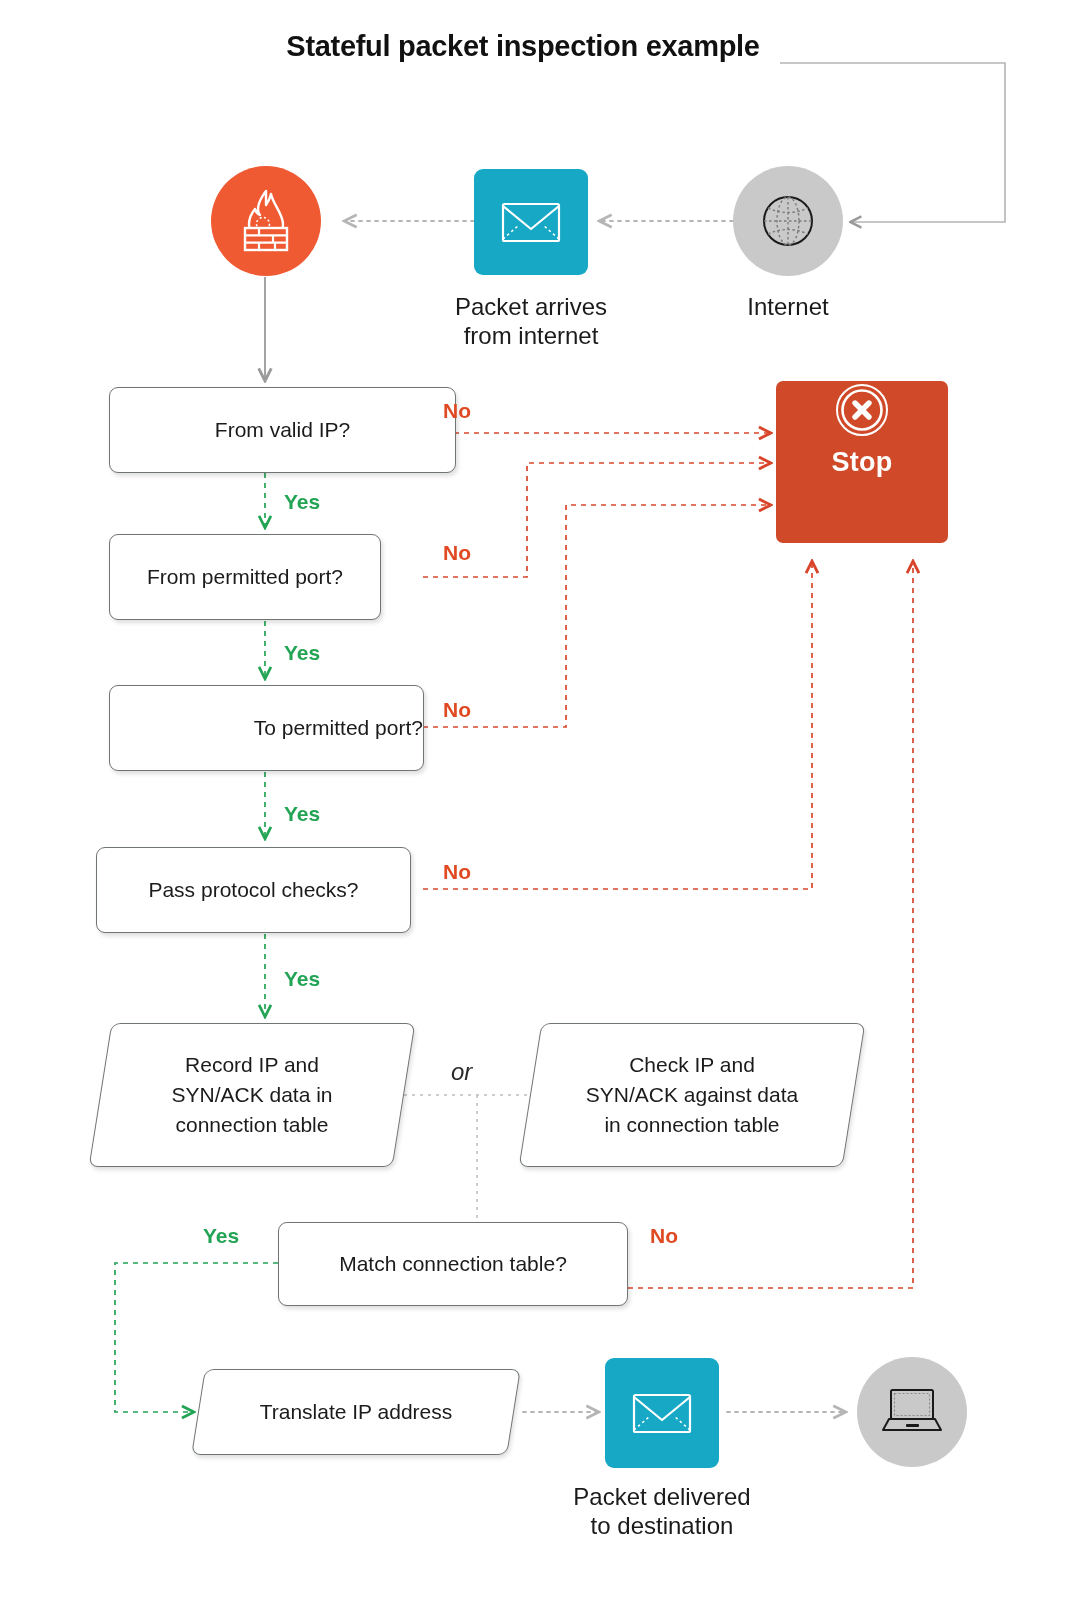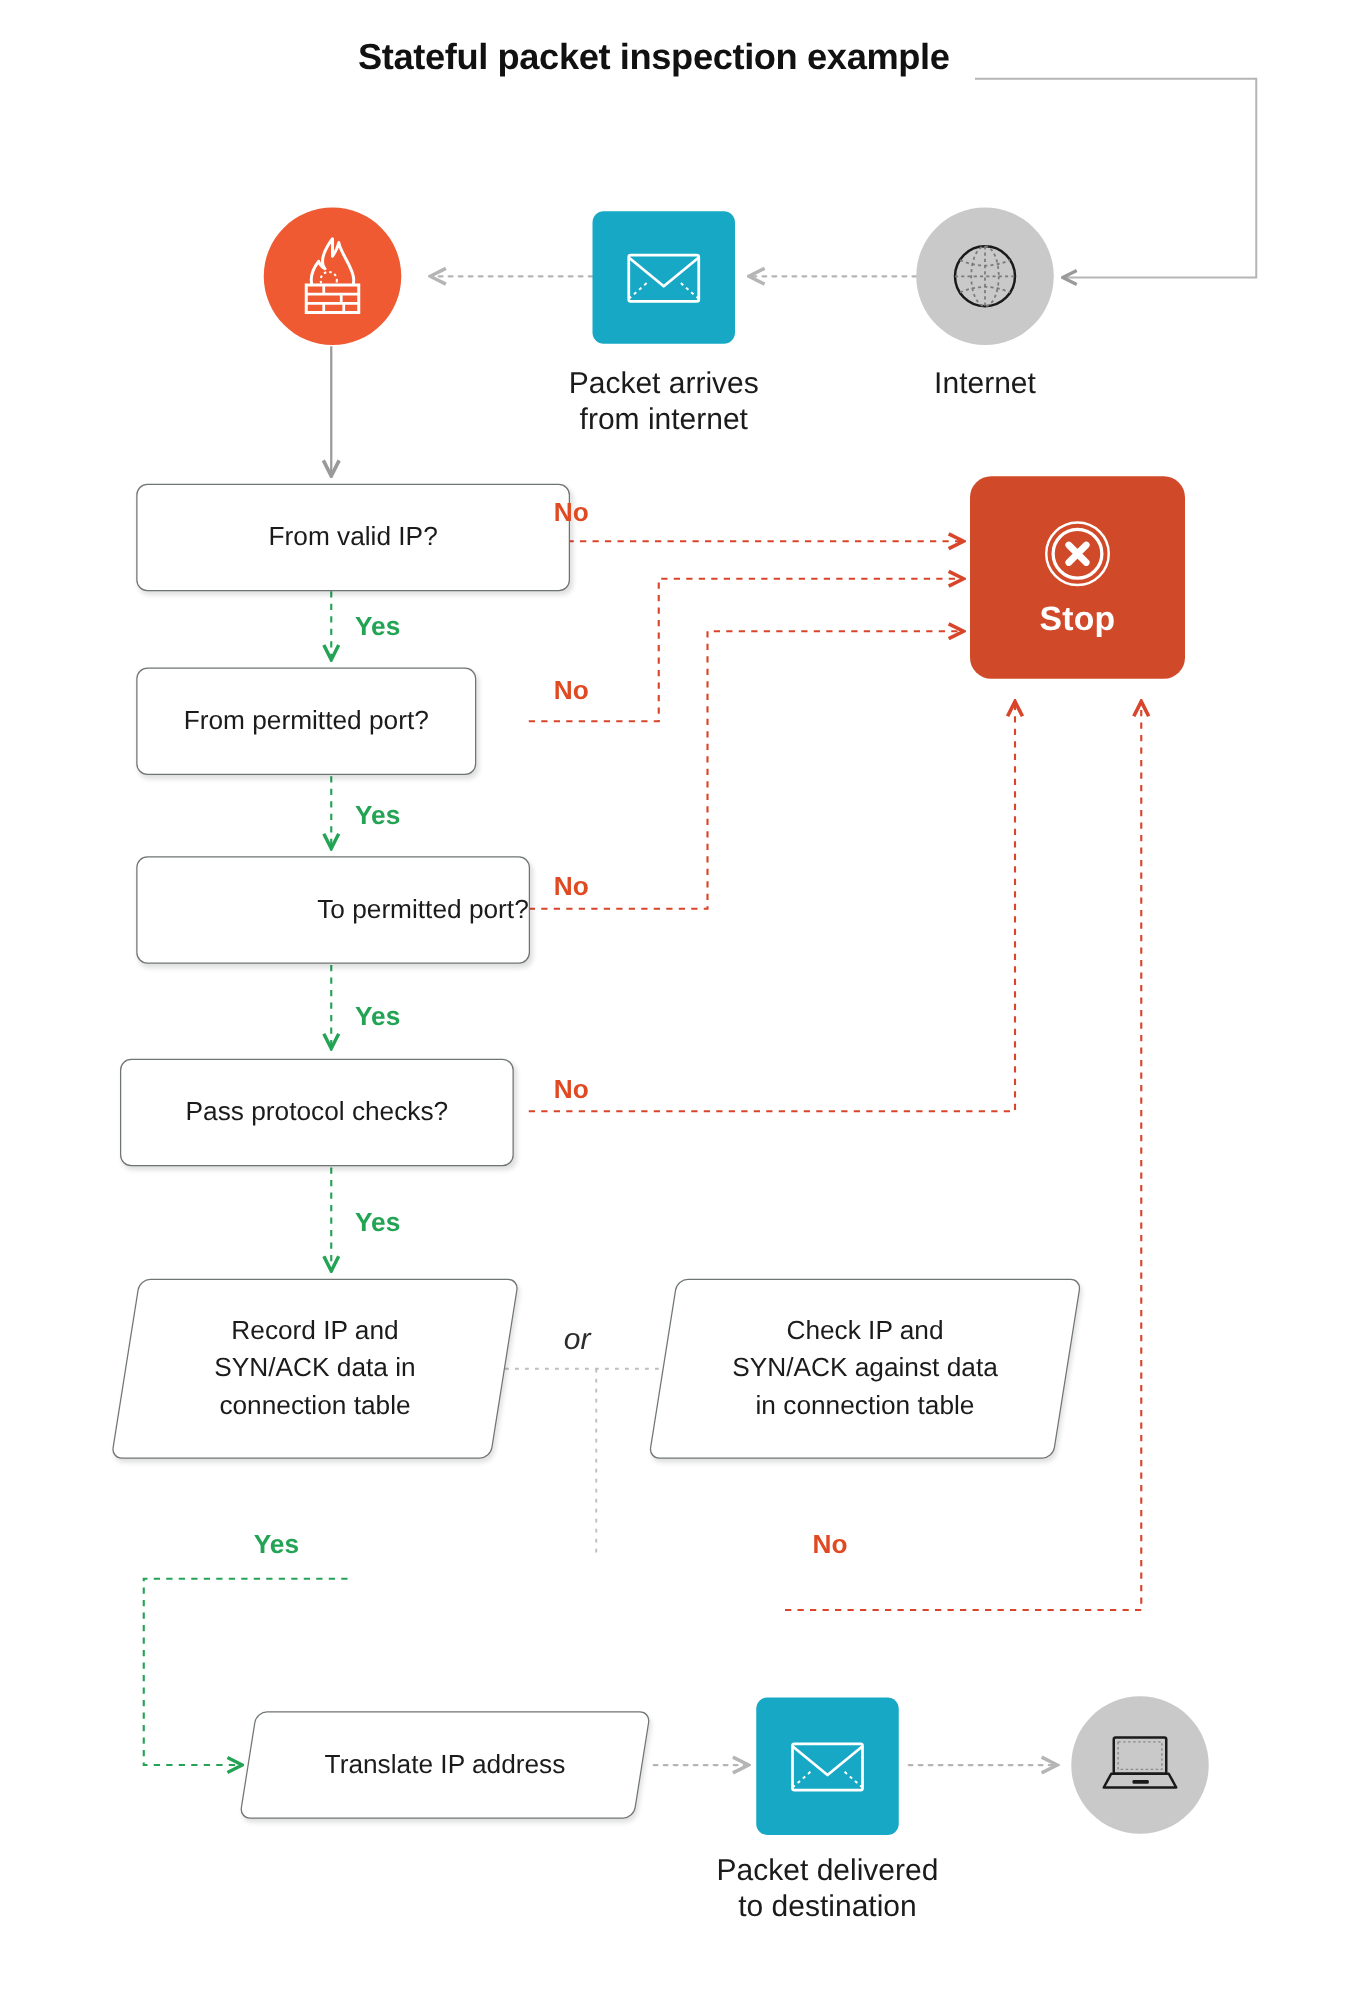--- a/index.html
+++ b/index.html
@@ -72,25 +72,25 @@
     color:#1b1b1b;
     font-size:21px;
     line-height:1.43;
     padding:0 14px;
     box-sizing:border-box;
   }
   
   .stop{
     position:absolute;
     background:#d04a29;
-    border-radius:17px;
+    border-radius:7px;
     display:flex;
     flex-direction:column;
     align-items:center;
-    justify-content:center;
+    justify-content:flex-start;
   }
   .stop-label{
     color:#ffffff;
     font-weight:bold;
     font-size:27px;
     margin-top:8px;
     letter-spacing:0.2px;
   }
   
   .tile{
@@ -243,20 +243,23 @@
   </div>
 
   <div class="node" style="left:109px;top:685px;width:315px;height:86px;justify-content:flex-end;">
     <span>To permitted port?</span>
   </div>
 
   <div class="node" style="left:96px;top:847px;width:315px;height:86px;">
     <span>Pass protocol checks?</span>
   </div>
 
+  <div class="node" style="left:278px;top:1222px;width:350px;height:84px;">
+    <span>Match connection table?</span>
+  </div>
 
   <div class="stop" style="left:776px;top:381px;width:172px;height:162px;">
     <svg width="58" height="58" viewBox="0 0 58 58">
       <circle cx="29" cy="29" r="25" fill="none" stroke="#ffffff" stroke-width="2"></circle>
       <circle cx="29" cy="29" r="19.5" fill="none" stroke="#ffffff" stroke-width="2.6"></circle>
       <path d="M22 22 L36 36 M36 22 L22 36" fill="none" stroke="#ffffff" stroke-width="5.4" stroke-linecap="round"></path>
     </svg>
     <div class="stop-label">Stop</div>
   </div>
 

